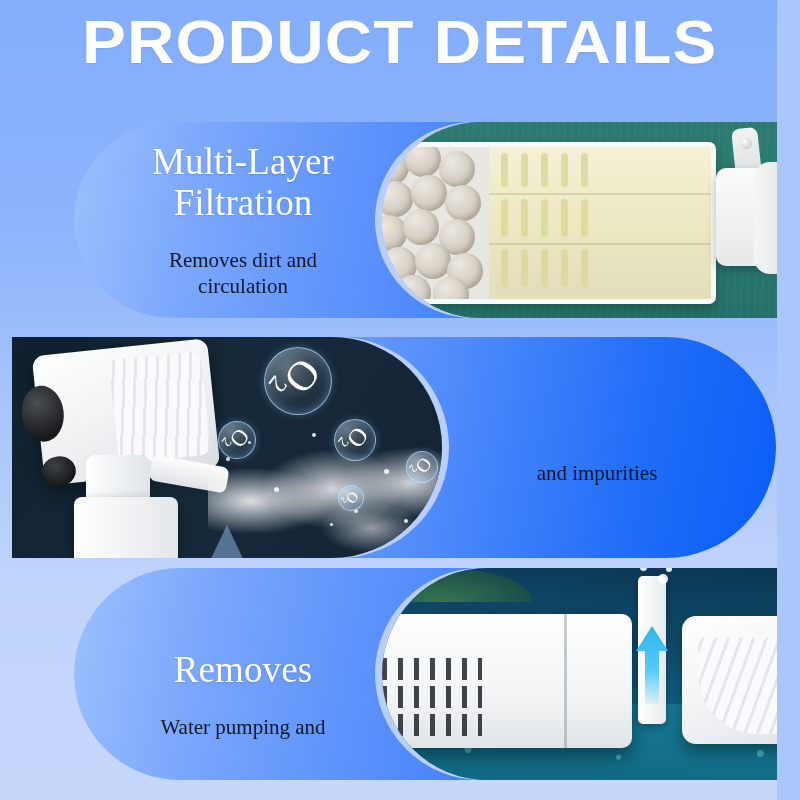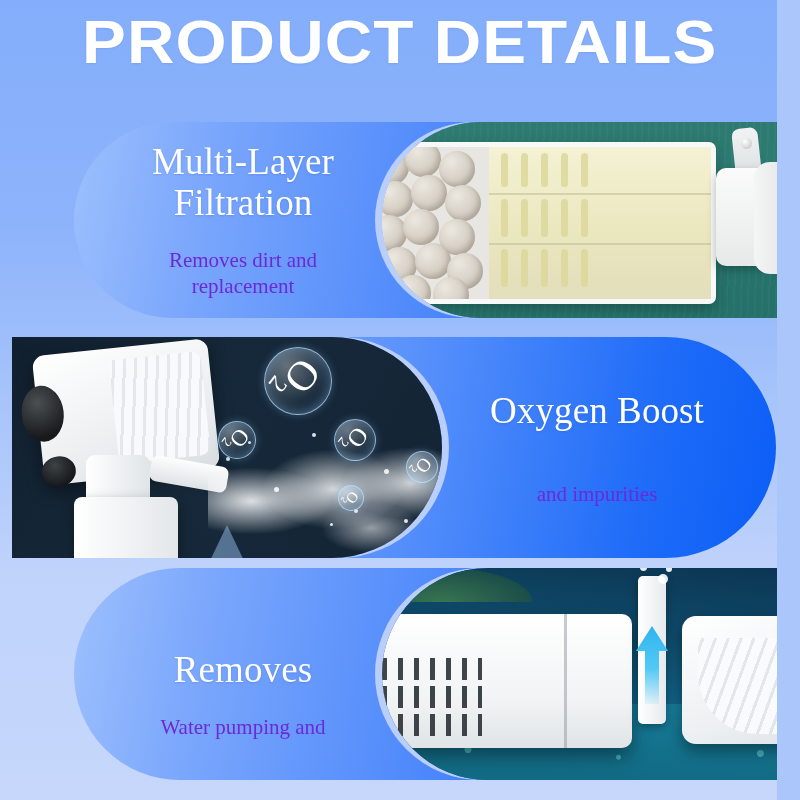--- a/index.html
+++ b/index.html
@@ -50,21 +50,21 @@
               box-shadow:7px 0 0 0 #b9cefb;}
 
   .media-inner{position:absolute;inset:0;}
 
   
   .txt{position:absolute;top:50%;transform:translateY(-50%);text-align:center;color:#fff;}
   .txt-a{left:56px;width:350px;}   
   .txt-b{right:20px;width:390px;}  
   .p-title{font-size:37px;line-height:41px;font-weight:400;letter-spacing:.1px;
            text-shadow:0 1px 2px rgba(20,60,160,.18);}
-  .p-sub{font-size:21px;line-height:26px;margin-top:24px;color:#6d28d9;font-weight:400;}
+  .p-sub{font-size:21px;line-height:26px;margin-top:24px;color:#0f172a;font-weight:400;}
 
   
   .scene1{position:absolute;inset:0;background:
      linear-gradient(175deg,#2f7a72 0%,#2b7a70 40%,#24706a 100%);}
   .s1-noise{position:absolute;inset:0;opacity:.30;
      background:repeating-linear-gradient(92deg,rgba(255,255,255,.09) 0 2px,rgba(0,0,0,0) 2px 7px);}
   
   .cart{position:absolute;left:-6px;top:20px;width:330px;height:152px;
         background:linear-gradient(180deg,#fdfdfd,#eef0ef);
         border:5px solid #f7f8f8;border-radius:7px;box-shadow:0 5px 14px rgba(0,0,0,.25);}
@@ -218,21 +218,21 @@
       </div>
     </div>
 
     <div class="txt txt-a">
       <div class="p-title">
         <span>Multi-Layer</span><br>
         <span>Filtration</span>
       </div>
       <div class="p-sub">
         <span>Removes dirt and</span><br>
-        <span>replacement</span>
+        <span>circulation</span>
       </div>
     </div>
   </div>
 
   <div class="panel panel-2">
     <div class="pill pill-left"></div>
 
     <div class="media media-left">
       <div class="media-inner scene2">
         <div class="pump2">
@@ -268,23 +268,20 @@
           </div>
         <div class="o2" style="left:326px;top:148px;width:24px;height:24px;font-size:15px">
             <span>O₂</span>
           </div>
 
         <div class="tri2"></div>
       </div>
     </div>
 
     <div class="txt txt-b">
-      <div class="p-title">
-        <span>Oxygen Boost</span>
-      </div>
       <div class="p-sub">
         <br>
         <span>and impurities</span>
       </div>
     </div>
   </div>
 
   <div class="panel panel-3">
     <div class="pill pill-right"></div>
 

